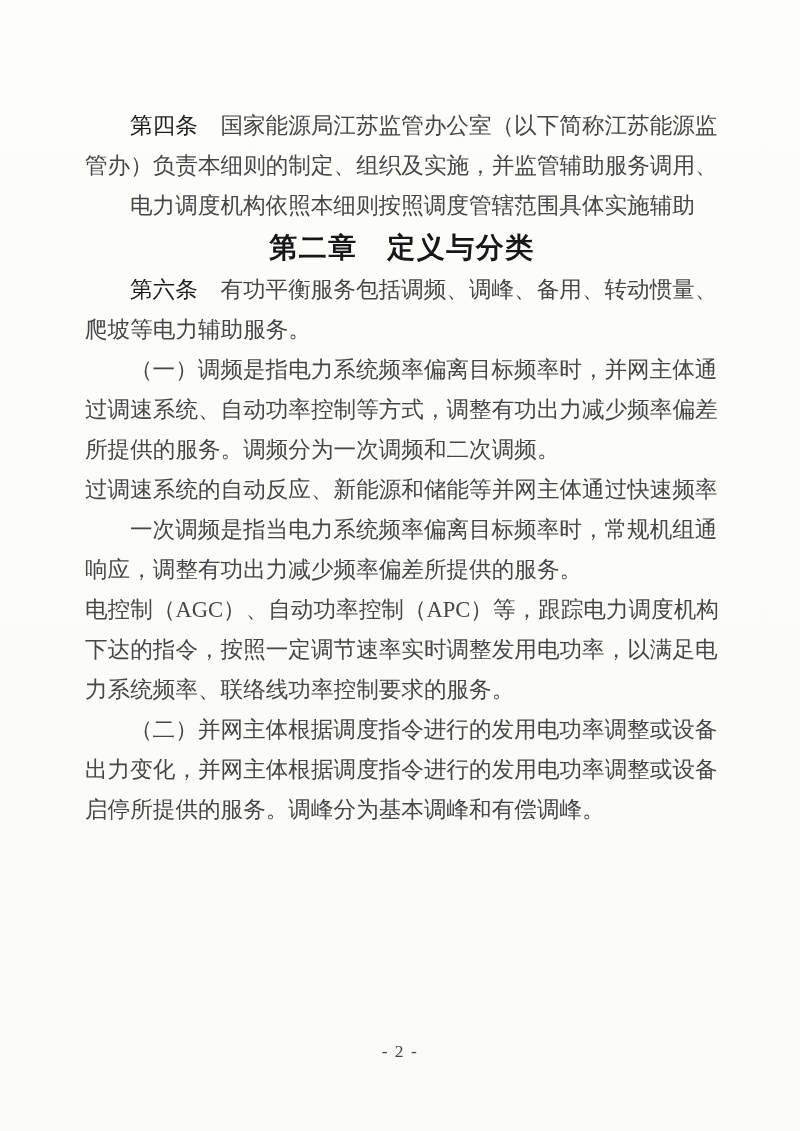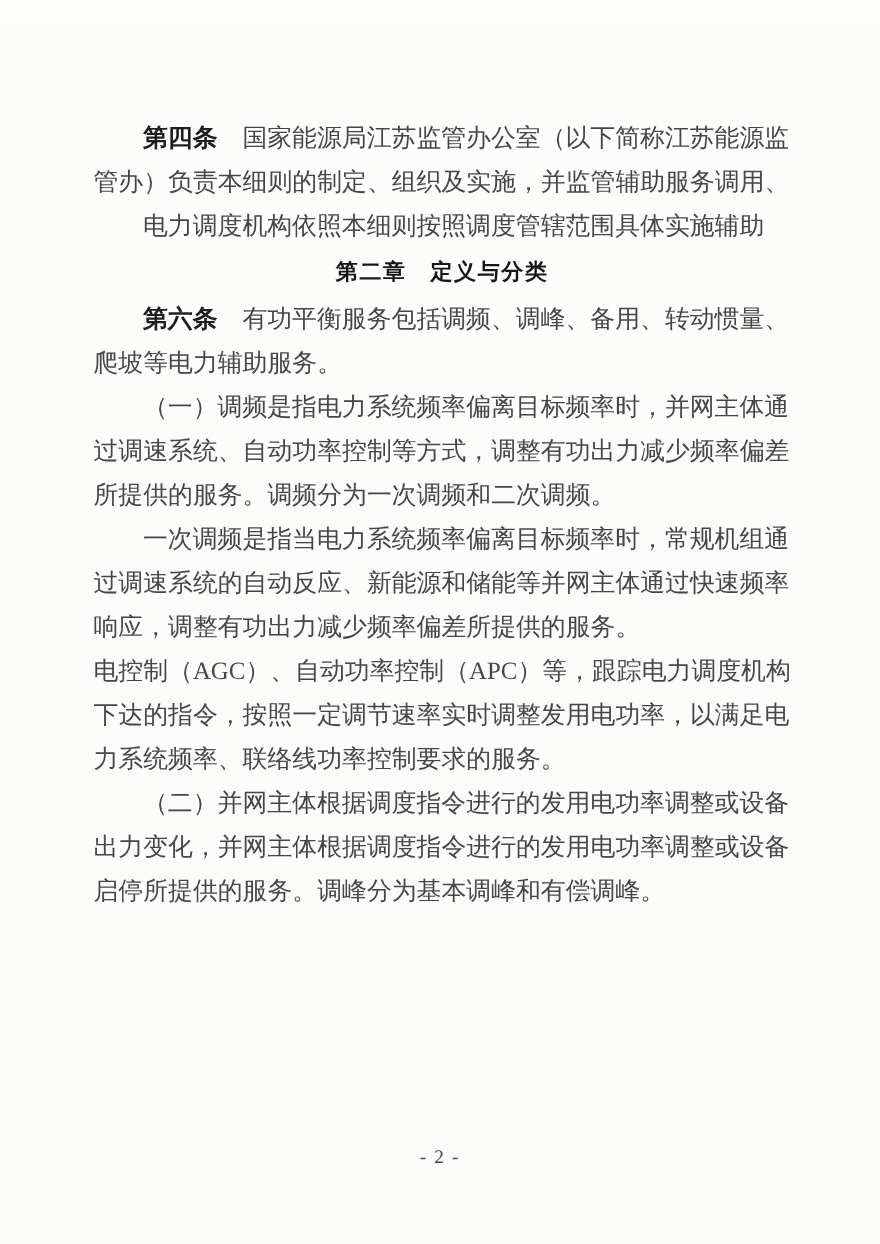--- a/index.html
+++ b/index.html
@@ -30,31 +30,31 @@
     line-height: 40px;
     font-size: 22.6px;
     color: #464646;
     white-space: pre;
     letter-spacing: 0;
   }
   .text-line.indent {
     padding-left: 45px;
   }
   .article-no {
-    font-weight: 700;
+    font-weight: 400;
     font-family: "Liberation Sans", "DejaVu Sans", sans-serif;
     color: #1f1f1f;
   }
   .chapter-heading {
     height: 44px;
     line-height: 44px;
     text-align: center;
     font-weight: 700;
     font-family: Liberation Serif, serif;
-    font-size: 20px;
+    font-size: 28px;
     color: #171717;
     letter-spacing: 1.5px;
     white-space: pre;
   }
   .footer {
     position: absolute;
     top: 1036px;
     left: 0;
     width: 800px;
     height: 30px;
@@ -73,22 +73,22 @@
   <div class="content">
       <div class="text-line indent"><span class="article-no">第四条</span>　国家能源局江苏监管办公室（以下简称江苏能源监</div>
       <div class="text-line">管办）负责本细则的制定、组织及实施，并监管辅助服务调用、</div>
       <div class="text-line indent">电力调度机构依照本细则按照调度管辖范围具体实施辅助</div>
       <div class="chapter-heading">第二章　定义与分类</div>
       <div class="text-line indent"><span class="article-no">第六条</span>　有功平衡服务包括调频、调峰、备用、转动惯量、</div>
       <div class="text-line">爬坡等电力辅助服务。</div>
       <div class="text-line indent">（一）调频是指电力系统频率偏离目标频率时，并网主体通</div>
       <div class="text-line">过调速系统、自动功率控制等方式，调整有功出力减少频率偏差</div>
       <div class="text-line">所提供的服务。调频分为一次调频和二次调频。</div>
+      <div class="text-line">过调速系统的自动反应、新能源和储能等并网主体通过快速频率</div>
       <div class="text-line indent">一次调频是指当电力系统频率偏离目标频率时，常规机组通</div>
-      <div class="text-line">过调速系统的自动反应、新能源和储能等并网主体通过快速频率</div>
       <div class="text-line">响应，调整有功出力减少频率偏差所提供的服务。</div>
       <div class="text-line">电控制（AGC）、自动功率控制（APC）等，跟踪电力调度机构</div>
       <div class="text-line">下达的指令，按照一定调节速率实时调整发用电功率，以满足电</div>
       <div class="text-line">力系统频率、联络线功率控制要求的服务。</div>
       <div class="text-line indent">（二）并网主体根据调度指令进行的发用电功率调整或设备</div>
       <div class="text-line">出力变化，并网主体根据调度指令进行的发用电功率调整或设备</div>
       <div class="text-line">启停所提供的服务。调峰分为基本调峰和有偿调峰。</div>
     </div>
   <div class="footer">- 2 -</div>
 </div>

